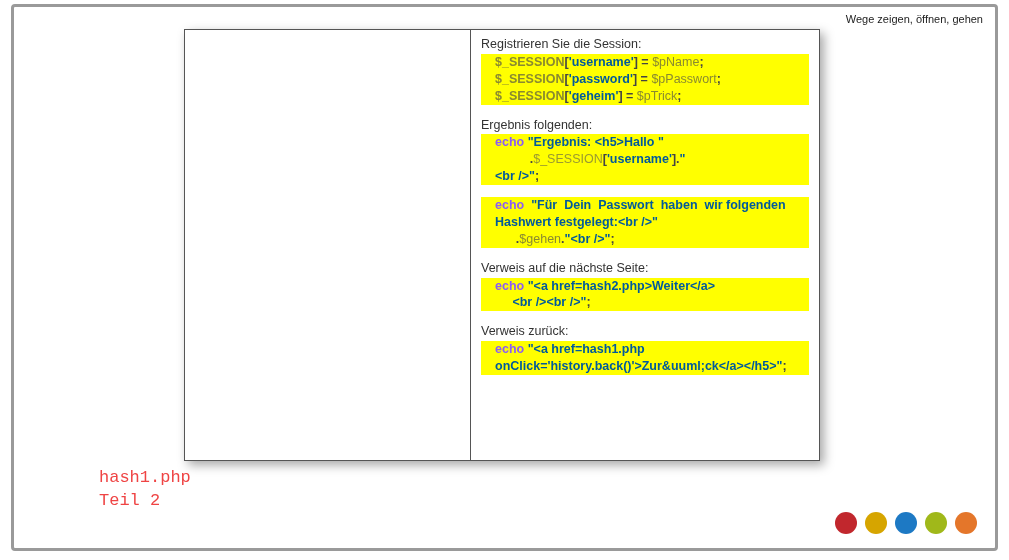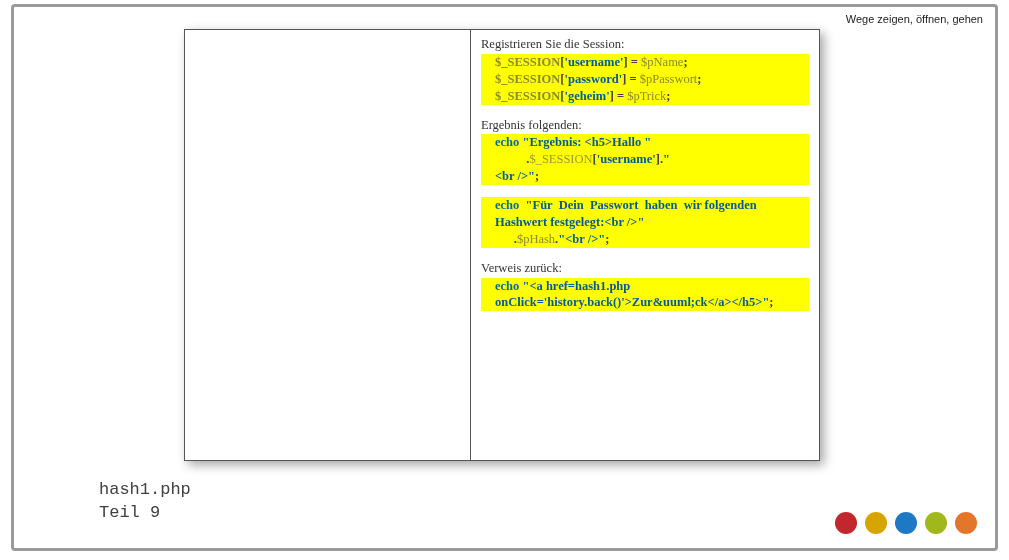--- a/index.html
+++ b/index.html
@@ -41,55 +41,55 @@
     display: flex;
   }
   .paper-left {
     width: 286px;
     border-right: 1px solid #555;
     box-sizing: border-box;
   }
   .paper-right {
     flex: 1;
     padding: 6px 10px;
-    font-family: Liberation Serif, serif;
+    font-family: Liberation Sans, sans-serif;
     font-size: 12.5px;
     line-height: 1.35;
     color: #333;
     box-sizing: border-box;
   }
   .blk {
     margin-bottom: 12px;
   }
   .blk:last-child { margin-bottom: 0; }
   .blk-title {
     color: #333;
     margin-bottom: 1px;
   }
   .code {
     background: #ffff00;
     padding: 0 14px;
     white-space: pre-wrap;
     word-break: break-word;
   }
-  .c-echo { color: #0369a1; font-weight: bold; }
+  .c-echo { color: #8b5cf6; font-weight: bold; }
   .c-str  { color: #005a9c; font-weight: bold; }
   .c-var  { color: #8a8a30; }
   .c-sess { color: #8a8a30; font-weight: bold; }
   .c-key  { color: #005a9c; font-weight: bold; }
   .c-punc { color: #444; font-weight: bold; }
   .c-pale { color: #9a9a30; }
 
   .footer-label {
     position: absolute;
     left: 85px;
-    top: 472px;
+    top: 460px;
     font-family: "Courier New", monospace;
     font-size: 17px;
-    color: #404040;
+    color: #ef4444;
     line-height: 1.35;
   }
 
   .dots {
     position: absolute;
     right: 18px;
     bottom: 14px;
     display: flex;
     gap: 8px;
   }
@@ -119,36 +119,41 @@
 
       <div class="blk">
         <div class="blk-title">Ergebnis folgenden:</div>
         <div class="code"><span class="c-echo">echo</span> <span class="c-str">"Ergebnis: &lt;h5&gt;Hallo "</span>
           <span class="c-punc">.</span><span class="c-pale">$_SESSION</span><span class="c-punc">[</span><span class="c-key">'username'</span><span class="c-punc">].</span><span class="c-str">"</span>
 <span class="c-str">&lt;br /&gt;"</span><span class="c-punc">;</span></div>
       </div>
 
       <div class="blk">
         <div class="code"><span class="c-echo">echo</span>  <span class="c-str">"Für  Dein  Passwort  haben  wir folgenden   Hashwert festgelegt:&lt;br /&gt;"</span>
-      <span class="c-punc">.</span><span class="c-var">$pHash</span><span class="c-punc">.</span><span class="c-str">"&lt;br /&gt;"</span><span class="c-punc">;</span></div>
+      <span class="c-punc">.</span><span class="c-var">$gehen</span><span class="c-punc">.</span><span class="c-str">"&lt;br /&gt;"</span><span class="c-punc">;</span></div>
       </div>
 
+      <div class="blk">
+        <div class="blk-title">Verweis auf die nächste Seite:</div>
+        <div class="code"><span class="c-echo">echo</span> <span class="c-str">"&lt;a href=hash2.php&gt;Weiter&lt;/a&gt;</span>
+     <span class="c-str">&lt;br /&gt;&lt;br /&gt;"</span><span class="c-punc">;</span></div>
+      </div>
 
       <div class="blk">
         <div class="blk-title">Verweis zurück:</div>
         <div class="code"><span class="c-echo">echo</span> <span class="c-str">"&lt;a href=hash1.php </span>
 <span class="c-str">onClick='history.back()'&gt;Zur&amp;uuml;ck&lt;/a&gt;&lt;/h5&gt;"</span><span class="c-punc">;</span></div>
       </div>
 
     </div>
   </div>
 
   <div class="footer-label">
     <div>hash1.php</div>
-    <div>Teil 9</div>
+    <div>Teil 2</div>
   </div>
 
   <div class="dots">
     <div class="dot" style="background:#c1272d"></div>
     <div class="dot" style="background:#d6a500"></div>
     <div class="dot" style="background:#1d79c4"></div>
     <div class="dot" style="background:#a0b81a"></div>
     <div class="dot" style="background:#e4762a"></div>
   </div>
 

